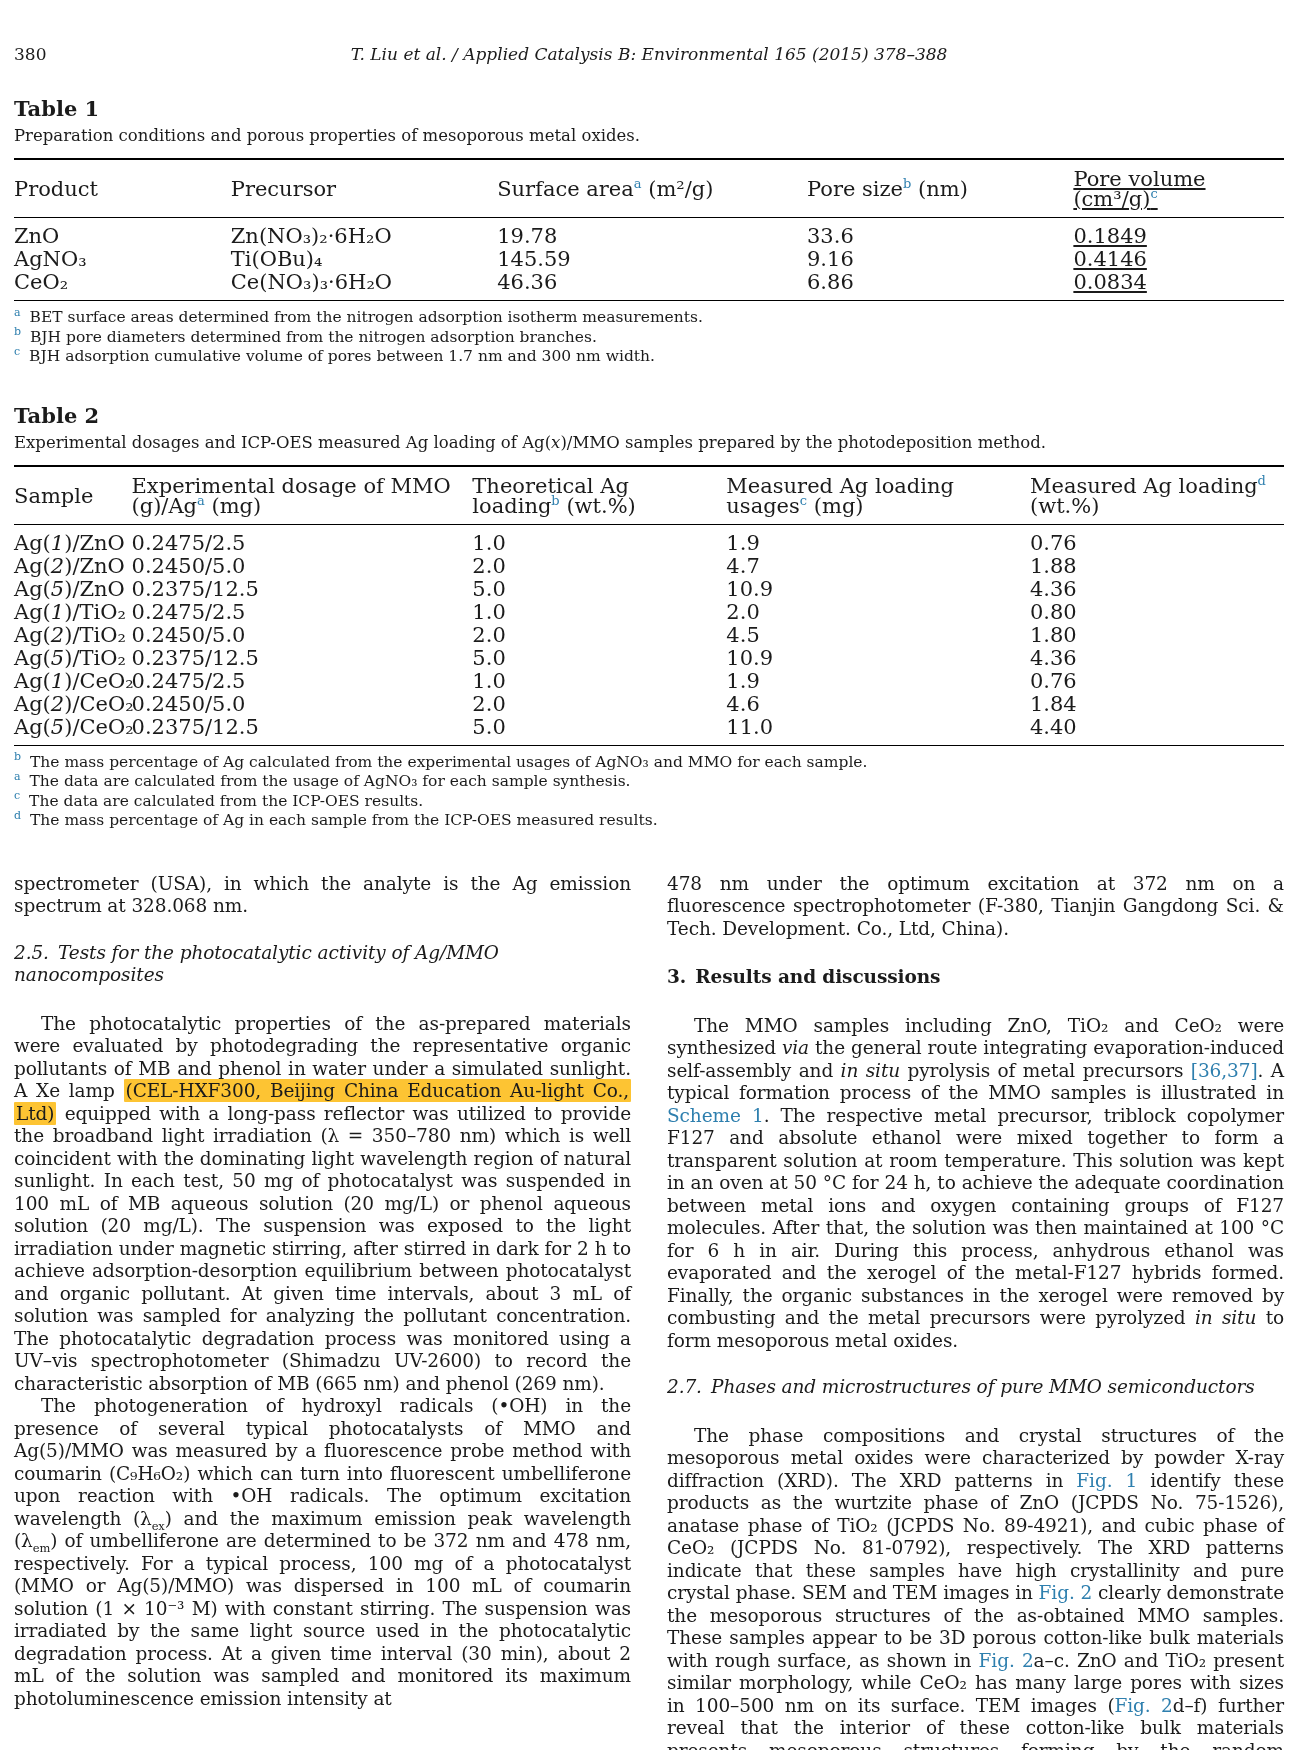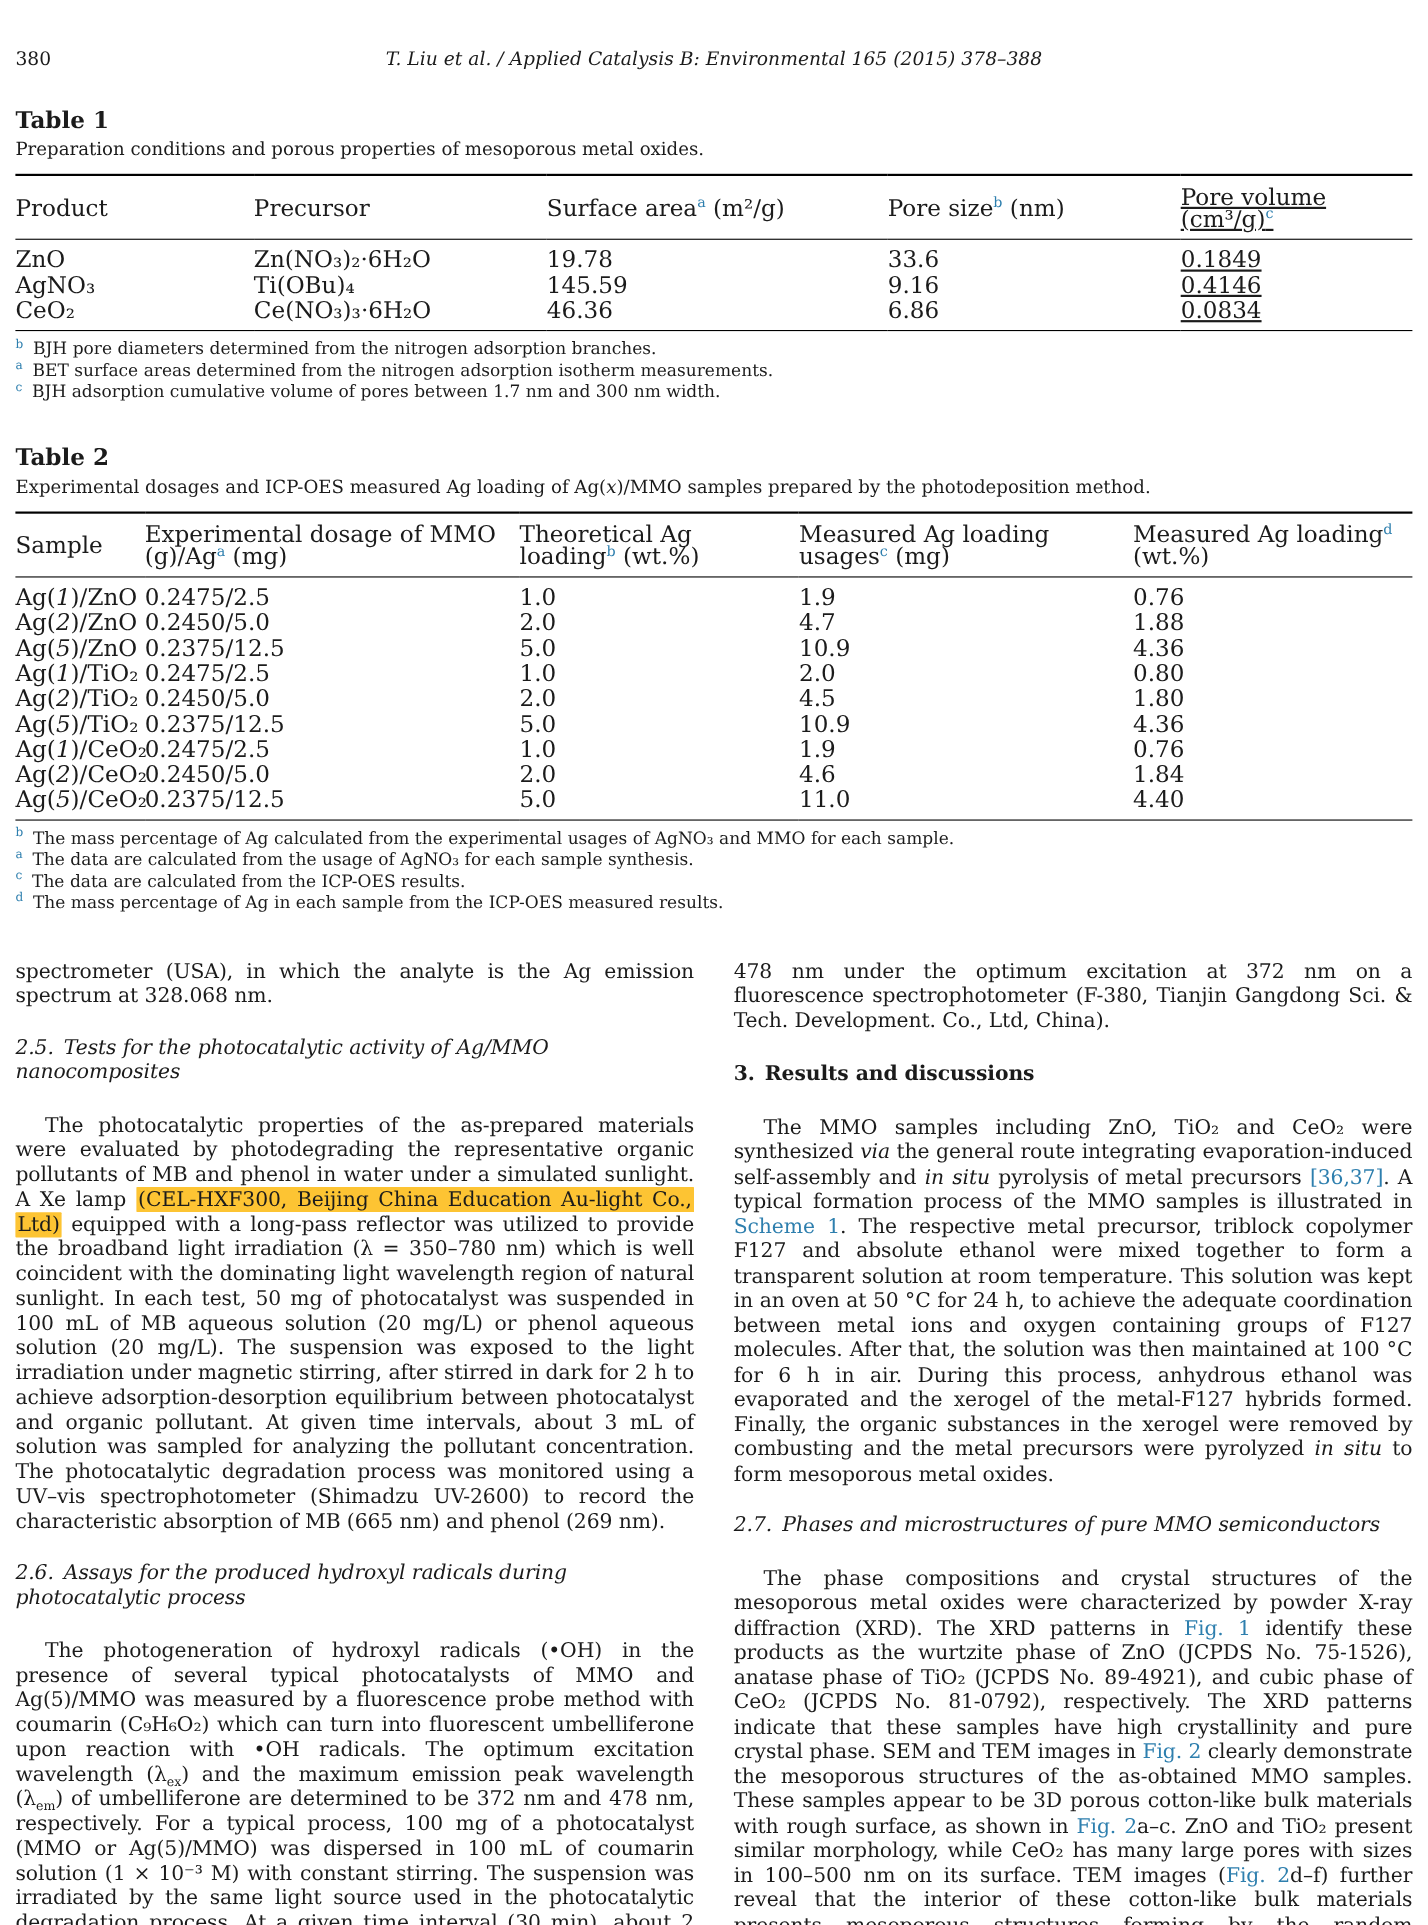--- a/index.html
+++ b/index.html
@@ -100,22 +100,22 @@
           <tr>
             <td>CeO₂</td>
             <td>Ce(NO₃)₃·6H₂O</td>
             <td>46.36</td>
             <td>6.86</td>
             <td>0.0834</td>
           </tr>
         </tbody>
       </table>
     <div class="fns">
+        <div class="fn"><sup class="mark link">a</sup> <span>BET surface areas determined from the nitrogen adsorption isotherm measurements.</span></div>
         <div class="fn"><sup class="mark link">b</sup> <span>BJH pore diameters determined from the nitrogen adsorption branches.</span></div>
-        <div class="fn"><sup class="mark link">a</sup> <span>BET surface areas determined from the nitrogen adsorption isotherm measurements.</span></div>
         <div class="fn"><sup class="mark link">c</sup> <span>BJH adsorption cumulative volume of pores between 1.7 nm and 300 nm width.</span></div>
       </div>
   </section>
 
   <section class="tsec tsec2">
     <div class="tlabel">Table 2</div>
     <div class="tcap"><span>Experimental dosages and ICP-OES measured Ag loading of Ag(</span><span class="i">x</span><span>)/MMO samples prepared by the photodeposition method.</span></div>
     <table id="t2">
         <thead>
           <tr>
@@ -198,21 +198,20 @@
         <div class="fn"><sup class="mark link">c</sup> <span>The data are calculated from the ICP-OES results.</span></div>
         <div class="fn"><sup class="mark link">d</sup> <span>The mass percentage of Ag in each sample from the ICP-OES measured results.</span></div>
       </div>
   </section>
 
   <main class="columns">
     <div class="col">
         <div class="p">spectrometer (USA), in which the analyte is the Ag emission spectrum at 328.068 nm.</div>
         <div class="h2">2.5. Tests for the photocatalytic activity of Ag/MMO nanocomposites</div>
         <div class="p ind"><span>The photocatalytic properties of the as-prepared materials were evaluated by photodegrading the representative organic pollutants of MB and phenol in water under a simulated sunlight. A Xe lamp </span><span class="hl">(CEL-HXF300, Beijing China Education Au-light Co., Ltd)</span><span> equipped with a long-pass reflector was utilized to provide the broadband light irradiation (λ = 350–780 nm) which is well coincident with the dominating light wavelength region of natural sunlight. In each test, 50 mg of photocatalyst was suspended in 100 mL of MB aqueous solution (20 mg/L) or phenol aqueous solution (20 mg/L). The suspension was exposed to the light irradiation under magnetic stirring, after stirred in dark for 2 h to achieve adsorption-desorption equilibrium between photocatalyst and organic pollutant. At given time intervals, about 3 mL of solution was sampled for analyzing the pollutant concentration. The photocatalytic degradation process was monitored using a UV–vis spectrophotometer (Shimadzu UV-2600) to record the characteristic absorption of MB (665 nm) and phenol (269 nm).</span></div>
-        <div class="h2">2.6. Assays for the produced hydroxyl radicals during photocatalytic process</div>
         <div class="p ind"><span>The photogeneration of hydroxyl radicals (•OH) in the presence of several typical photocatalysts of MMO and Ag(5)/MMO was measured by a fluorescence probe method with coumarin (C₉H₆O₂) which can turn into fluorescent umbelliferone upon reaction with •OH radicals. The optimum excitation wavelength (λ</span><sub>ex</sub><span>) and the maximum emission peak wavelength (λ</span><sub>em</sub><span>) of umbelliferone are determined to be 372 nm and 478 nm, respectively. For a typical process, 100 mg of a photocatalyst (MMO or Ag(5)/MMO) was dispersed in 100 mL of coumarin solution (1 × 10⁻³ M) with constant stirring. The suspension was irradiated by the same light source used in the photocatalytic degradation process. At a given time interval (30 min), about 2 mL of the solution was sampled and monitored its maximum photoluminescence emission intensity at</span></div>
       </div>
     <div class="col">
         <div class="p">478 nm under the optimum excitation at 372 nm on a fluorescence spectrophotometer (F-380, Tianjin Gangdong Sci. &amp; Tech. Development. Co., Ltd, China).</div>
         <div class="h1">3. Results and discussions</div>
         <div class="p ind"><span>The MMO samples including ZnO, TiO₂ and CeO₂ were synthesized </span><span class="i">via</span><span> the general route integrating evaporation-induced self-assembly and </span><span class="i">in situ</span><span> pyrolysis of metal precursors </span><span class="link">[36,37]</span><span>. A typical formation process of the MMO samples is illustrated in </span><span class="link">Scheme 1</span><span>. The respective metal precursor, triblock copolymer F127 and absolute ethanol were mixed together to form a transparent solution at room temperature. This solution was kept in an oven at 50 °C for 24 h, to achieve the adequate coordination between metal ions and oxygen containing groups of F127 molecules. After that, the solution was then maintained at 100 °C for 6 h in air. During this process, anhydrous ethanol was evaporated and the xerogel of the metal-F127 hybrids formed. Finally, the organic substances in the xerogel were removed by combusting and the metal precursors were pyrolyzed </span><span class="i">in situ</span><span> to form mesoporous metal oxides.</span></div>
         <div class="h2">2.7. Phases and microstructures of pure MMO semiconductors</div>
         <div class="p ind"><span>The phase compositions and crystal structures of the mesoporous metal oxides were characterized by powder X-ray diffraction (XRD). The XRD patterns in </span><span class="link">Fig. 1</span><span> identify these products as the wurtzite phase of ZnO (JCPDS No. 75-1526), anatase phase of TiO₂ (JCPDS No. 89-4921), and cubic phase of CeO₂ (JCPDS No. 81-0792), respectively. The XRD patterns indicate that these samples have high crystallinity and pure crystal phase. SEM and TEM images in </span><span class="link">Fig. 2</span><span> clearly demonstrate the mesoporous structures of the as-obtained MMO samples. These samples appear to be 3D porous cotton-like bulk materials with rough surface, as shown in </span><span class="link">Fig. 2</span><span>a–c. ZnO and TiO₂ present similar morphology, while CeO₂ has many large pores with sizes in 100–500 nm on its surface. TEM images (</span><span class="link">Fig. 2</span><span>d–f) further reveal that the interior of these cotton-like bulk materials presents mesoporous structures forming by the random attachment of the nanoparticles which have sizes of 10–50 nm for ZnO (</span><span class="link">Fig. 2</span><span>d), 5–10 nm for TiO₂ (</span><span class="link">Fig. 2</span><span>e) and CeO₂ (</span><span class="link">Fig. 2</span><span>f), respectively.</span></div>
       </div>
   </main>

